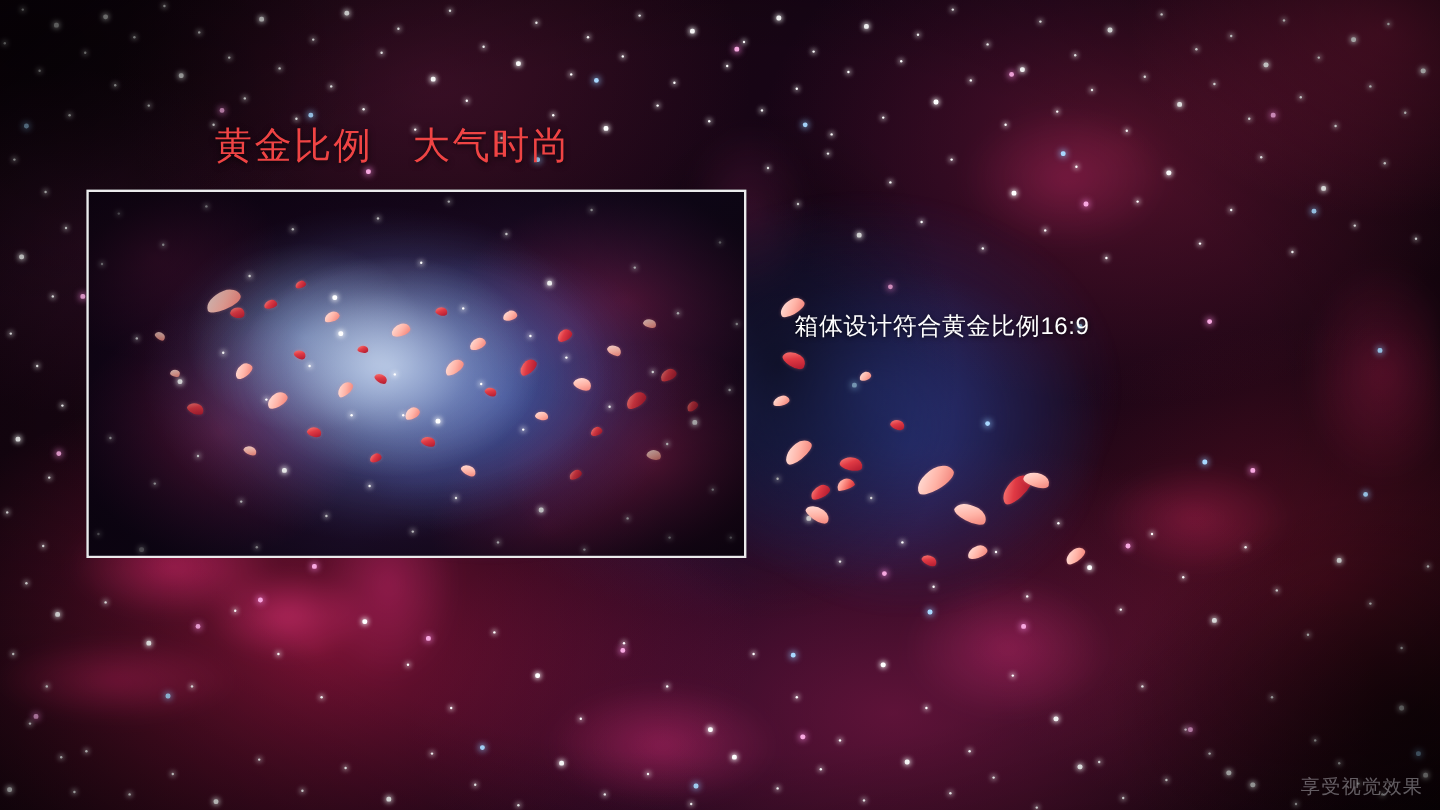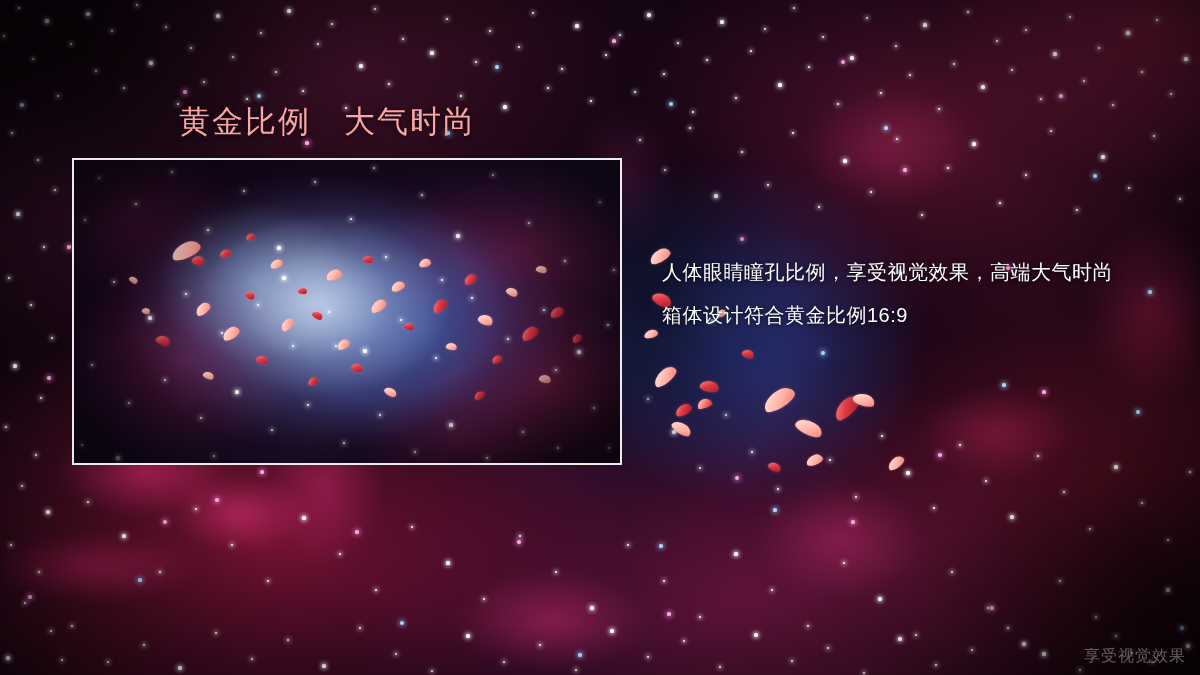--- a/index.html
+++ b/index.html
@@ -144,21 +144,21 @@
     border-radius: 50% 50% 50% 50% / 80% 80% 20% 20%;
   }
 
   
   #title {
     position: absolute;
     left: 179px;
     top: 101px;
     font-size: 31px;
     letter-spacing: 2px;
-    color: #fca5a5;
+    color: #ef4444;
     white-space: pre;
     text-shadow: 0 1px 5px rgba(0,0,0,0.75);
   }
   #body-text {
     position: absolute;
     left: 662px;
     top: 251px;
     width: 500px;
   }
   #body-text .line {
@@ -565,19 +565,18 @@
         <div class="petal deep" style="left: 498px; top: 175px; width: 10px; height: 7px; transform: rotate(-30deg);"></div>
         <div class="petal pale" style="left: 68px; top: 148px; width: 8px; height: 6px; transform: rotate(22deg);"></div>
         <div class="petal deep" style="left: 172px; top: 74px; width: 9px; height: 6px; transform: rotate(-14deg);"></div>
       </div>
     <div class="inner" id="frame-vig"></div>
   </div>
 
   <div id="title">黄金比例　大气时尚</div>
 
   <div id="body-text">
-    <div class="line">人体眼睛瞳孔比例，享受视觉效果，高端大气时尚</div>
     <div class="line">箱体设计符合黄金比例16:9</div>
   </div>
 
   <div id="watermark">享受视觉效果</div>
 
 </div>
 
 </body></html>

